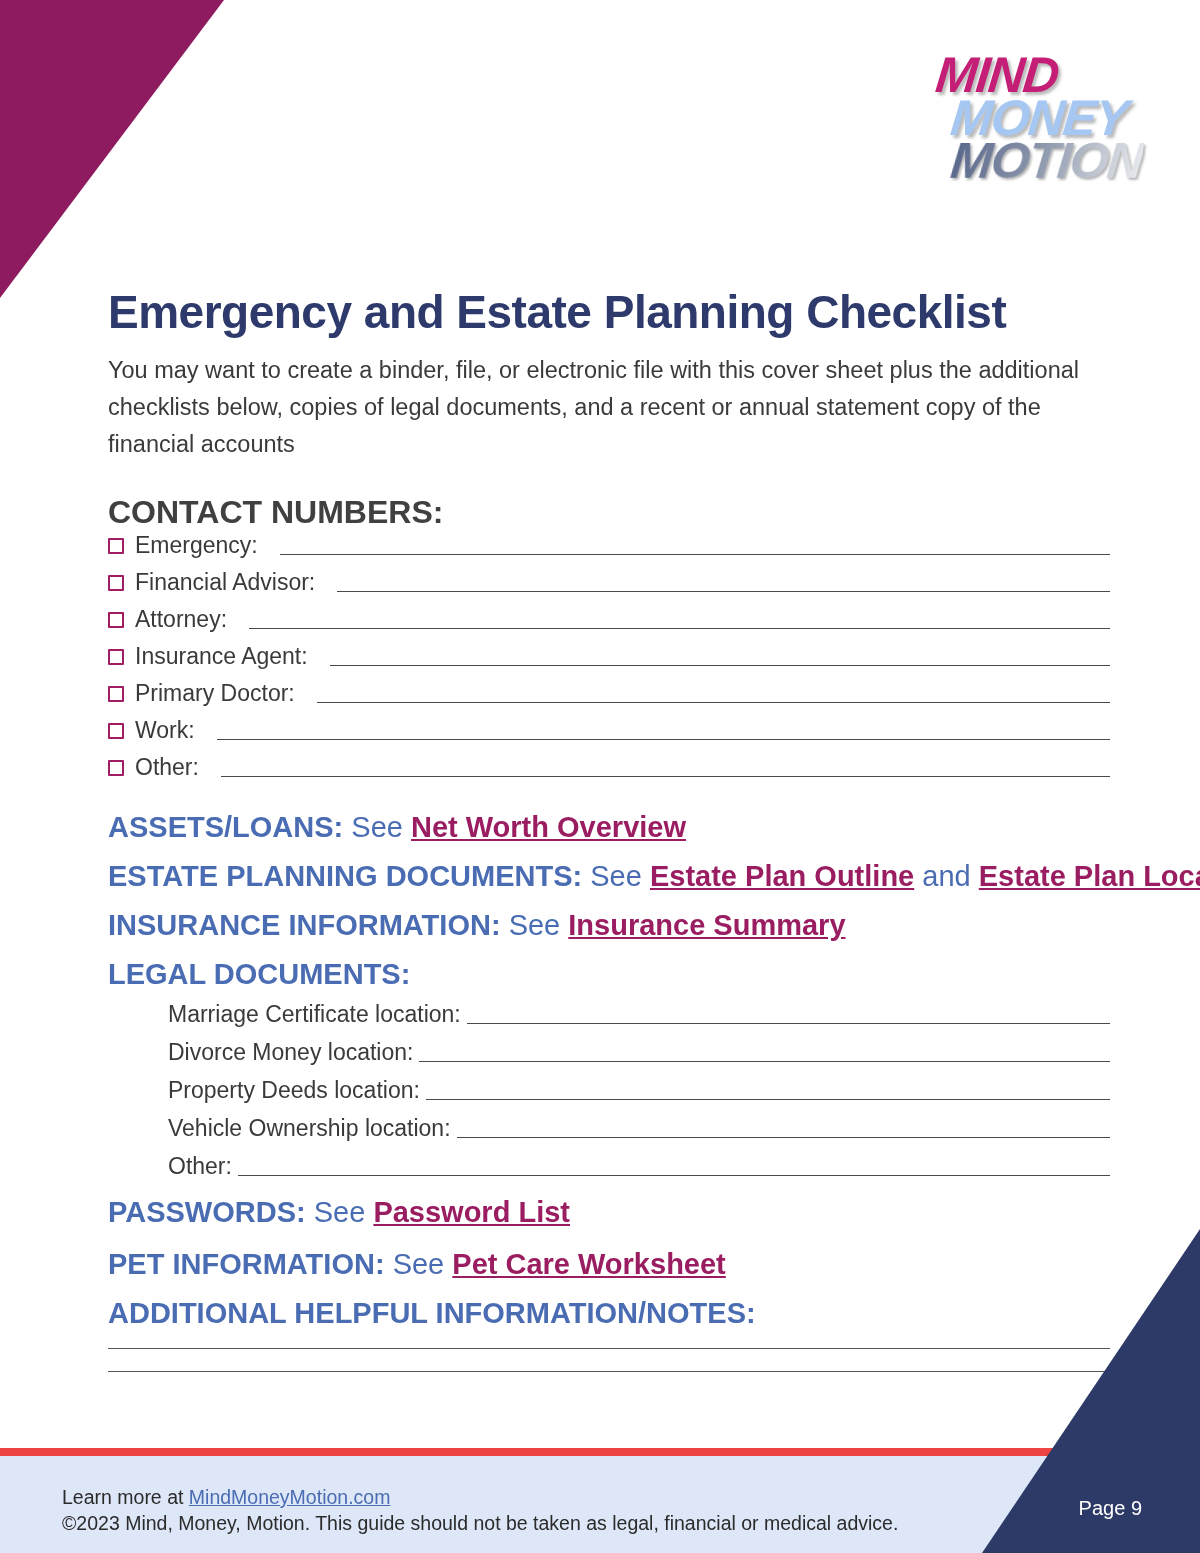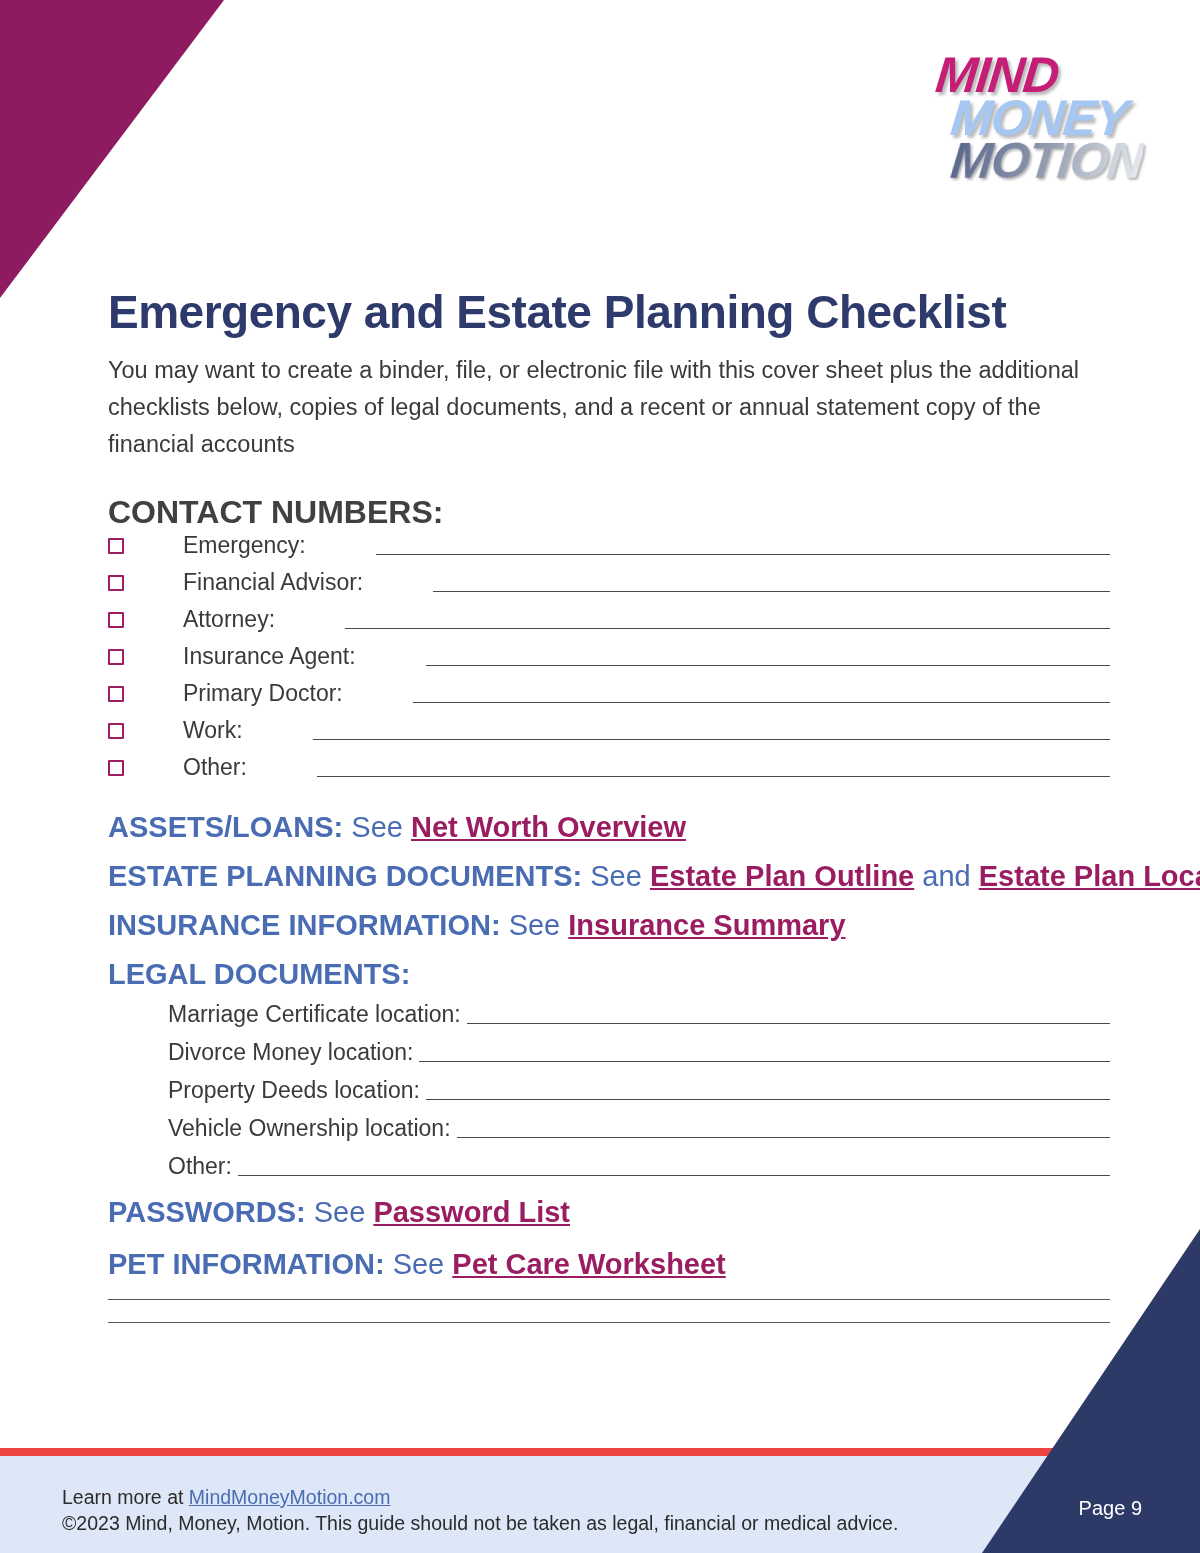--- a/index.html
+++ b/index.html
@@ -27,21 +27,21 @@
     background:linear-gradient(100deg,#57658a 0%,#8b96ab 45%,#e9ebef 100%);
     -webkit-background-clip:text; background-clip:text; color:transparent;
     filter:drop-shadow(2px 2px 1px rgba(130,130,130,.6));
   }
   
   .content { position:absolute; top:0; left:0; right:0; padding:288px 90px 0 60px; z-index:1;margin-left:48px; }
   h1.title { margin:0; font-size:46px; line-height:48px; font-weight:bold; color:#2d3a6b; letter-spacing:-0.5px; }
   .intro { margin:16px 0 0 0; font-size:23.5px; line-height:37px; color:#3a3a3a; max-width:1015px; }
   .sec-header { margin-top:34px; font-size:32px; font-weight:bold; color:#404040; line-height:30px; }
   
-  .check-row { display:flex; align-items:center; height:37px; font-size:23px; color:#3a3a3a;gap:48px; }
+  .check-row { display:flex; align-items:center; height:37px; font-size:23px; color:#3a3a3a; }
   .checkbox { width:16px; height:16px; border:2.5px solid #a01d63; border-radius:1px; margin-right:11px; flex:0 0 auto; background:#fff; }
   .fill-line { flex:1; border-bottom:1.6px solid #4a4a4a; transform:translateY(9px); margin-left:22px; }
   
   .res-line { margin-top:19px; height:30px; font-size:29px; line-height:30px; white-space:nowrap; }
   .res-line.first { margin-top:26px; }
   .res-header { font-weight:bold; color:#4a6cb3; }
   .res-see { color:#4a6cb3; }
   .doc-link { color:#9b1d61; font-weight:bold; text-decoration:underline; cursor:pointer; }
   
   .legal-rows { margin-top:6px; }
@@ -169,20 +169,23 @@
       <span class="res-see">See</span>
       <a class="doc-link">Password List</a>
     </div>
 
     <div class="res-line" style="margin-top:22px;">
       <span class="res-header">PET INFORMATION:</span>
       <span class="res-see">See</span>
       <a class="doc-link">Pet Care Worksheet</a>
     </div>
 
+    <div class="res-line">
+      <span class="res-header">ADDITIONAL HELPFUL INFORMATION/NOTES:</span>
+    </div>
 
     <div class="notes-block">
       <div class="note-line n1"></div>
       <div class="note-line"></div>
     </div>
 
   </div>
 
   <div class="footer-band">
     <div>

